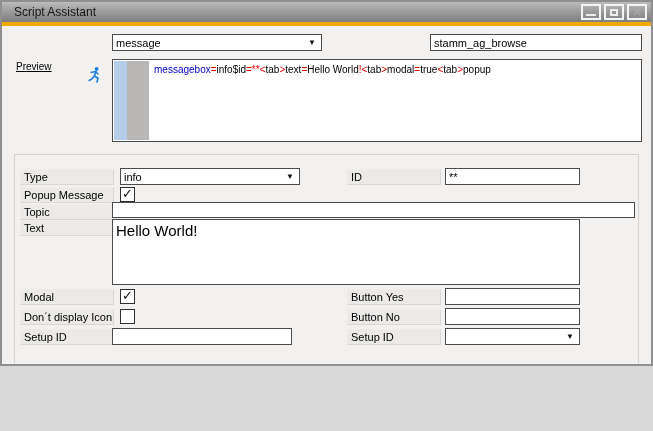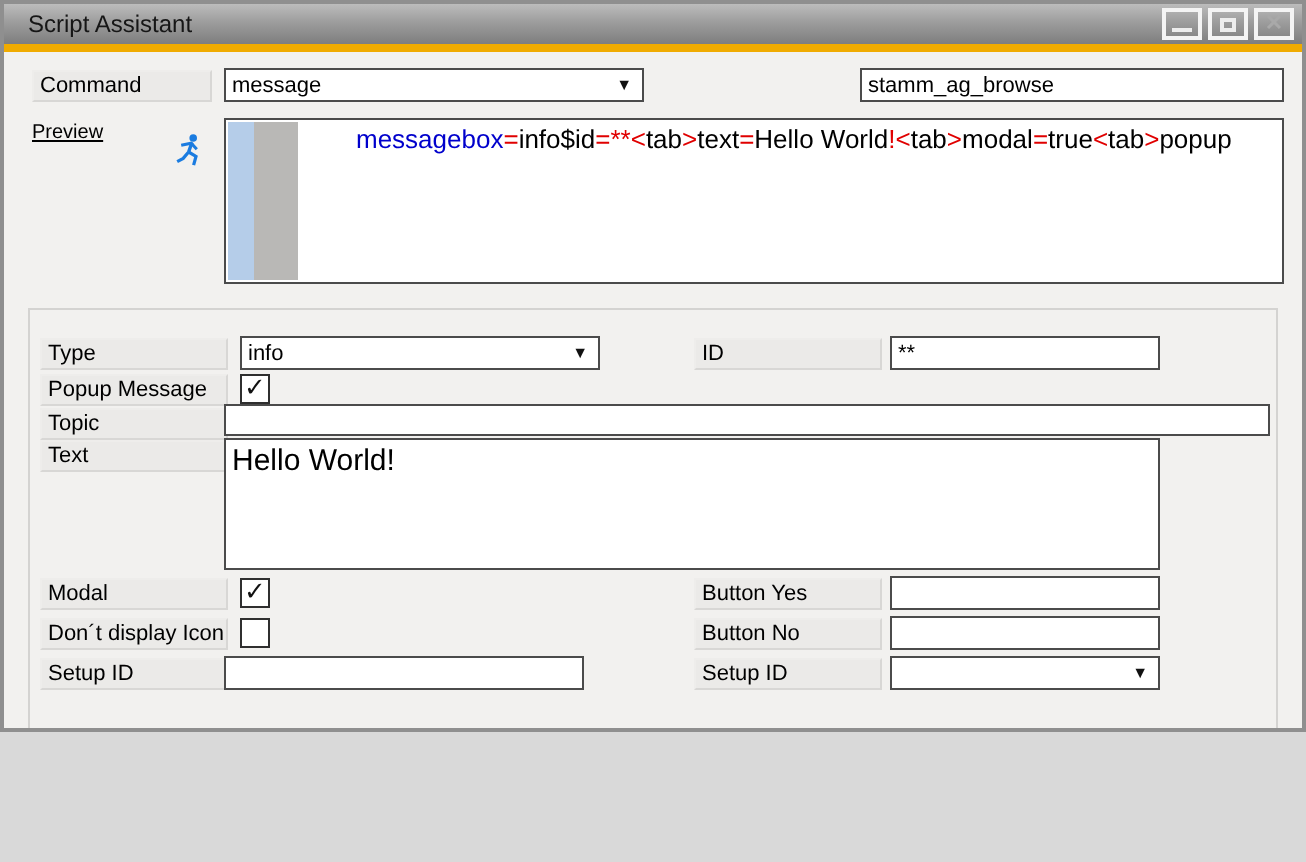--- a/index.html
+++ b/index.html
@@ -42,21 +42,21 @@
   .selectbox .arrow { font-size:8px; color:#111; margin-right:2px; }
 
   .preview-box {
     position:absolute; left:110px; top:57px; width:530px; height:83px;
     background:#fff; border:1px solid #4b4b4b;
   }
   .preview-strip-blue { position:absolute; left:1px; top:1px; bottom:1px; width:13px; background:#b5cde9; }
   .preview-strip-gray { position:absolute; left:14px; top:1px; bottom:1px; width:22px; background:#b9b8b6; }
   .preview-code {
     position:absolute; left:41px; top:2px; right:4px;
-    font-size:13px; line-height:15px; white-space:nowrap; overflow:hidden;margin-left:24px;
+    font-size:10px; line-height:15px; white-space:nowrap; overflow:hidden;
   }
   .tk-b { color:#0000cc; } .tk-r { color:#e00000; } .tk-k { color:#000; }
 
   .run-icon { position:absolute; left:84px; top:64px; width:18px; height:20px; cursor:pointer; }
 
   .groupbox { position:absolute; left:12px; top:152px; width:625px; height:225px; border:1px solid #d4d3d1; }
 
   .checkbox {
     position:absolute; width:15px; height:15px; background:#fff; border:1px solid #2f2f2f;
     display:flex; align-items:center; justify-content:center;
@@ -99,21 +99,20 @@
     </div>
     <div class="win-btn">
       <span class="sq"></span>
     </div>
     <div class="win-btn">
       <span class="x-glyph">✕</span>
     </div>
   </div>
   <div class="goldbar"></div>
 
-  <div class="flabel" style="left:14px; top:33px; width:90px;">Command</div>
   <div class="selectbox" style="left:110px; top:32px; width:210px;">
     <span class="val">message</span>
     <span class="arrow">▼</span>
   </div>
   <input class="inputbox" style="left: 428px; top: 32px; width: 212px;" value="stamm_ag_browse">
 
   <span class="plain-label" style="left:14px; top:59px;">Preview</span>
   <div class="run-icon">
     <svg width="18" height="20" viewBox="0 0 18 20">
       <circle cx="10.6" cy="3" r="1.9" fill="#1b7ce0"></circle>

